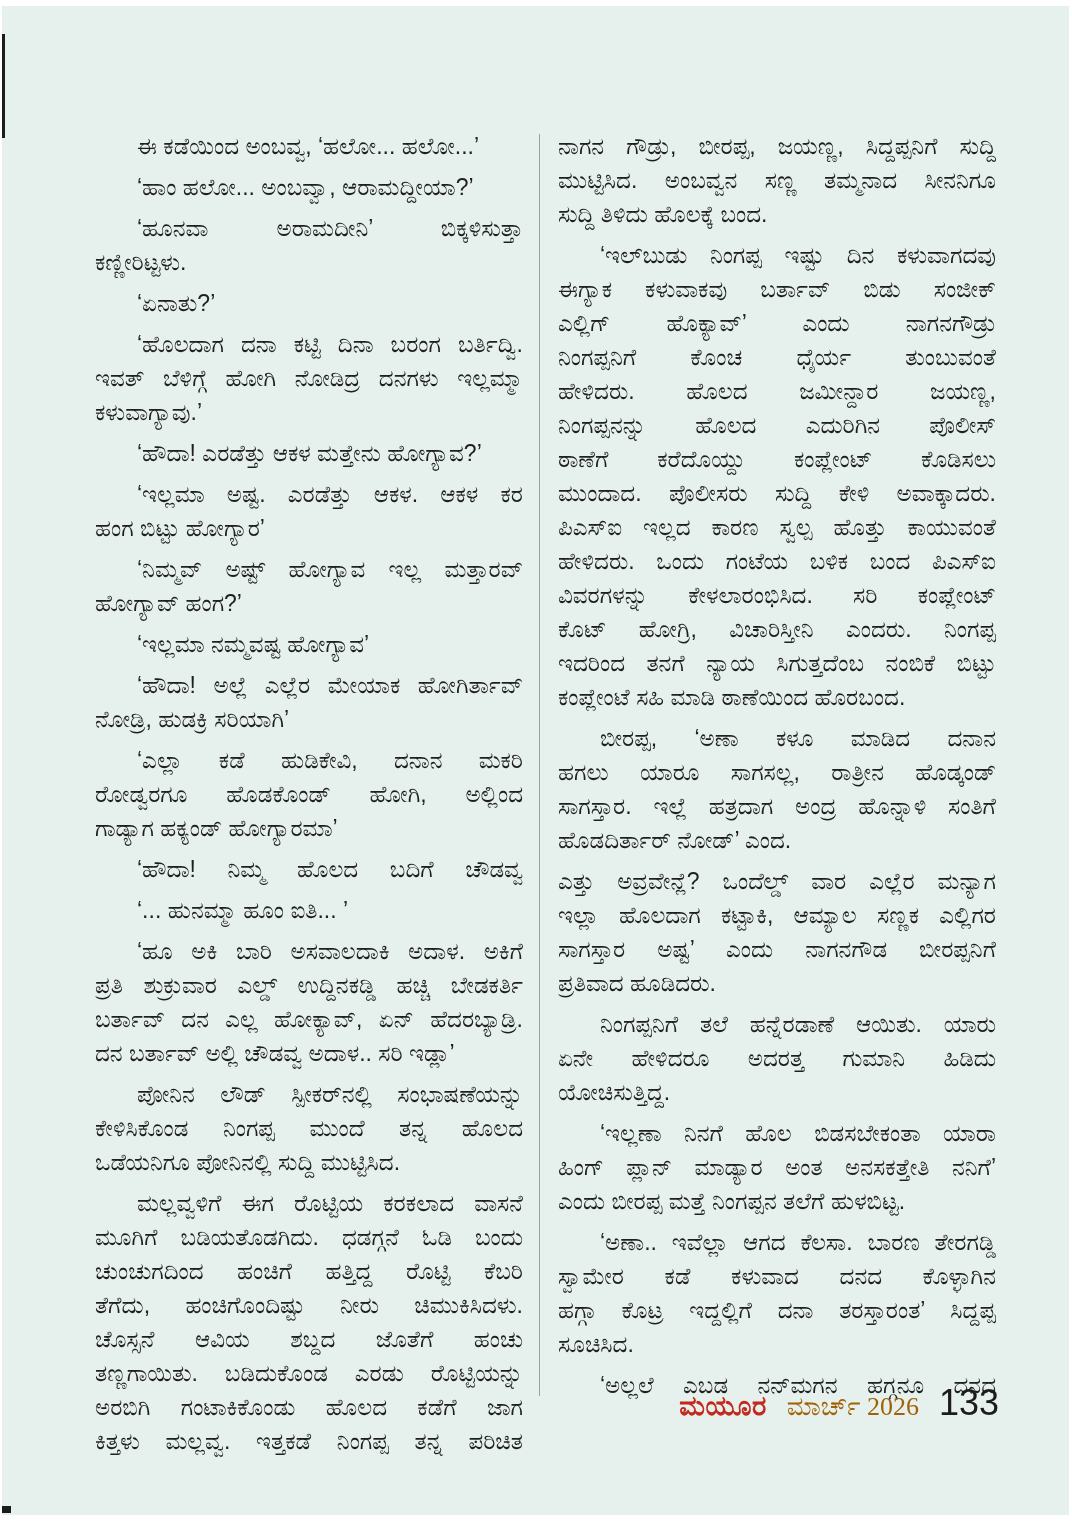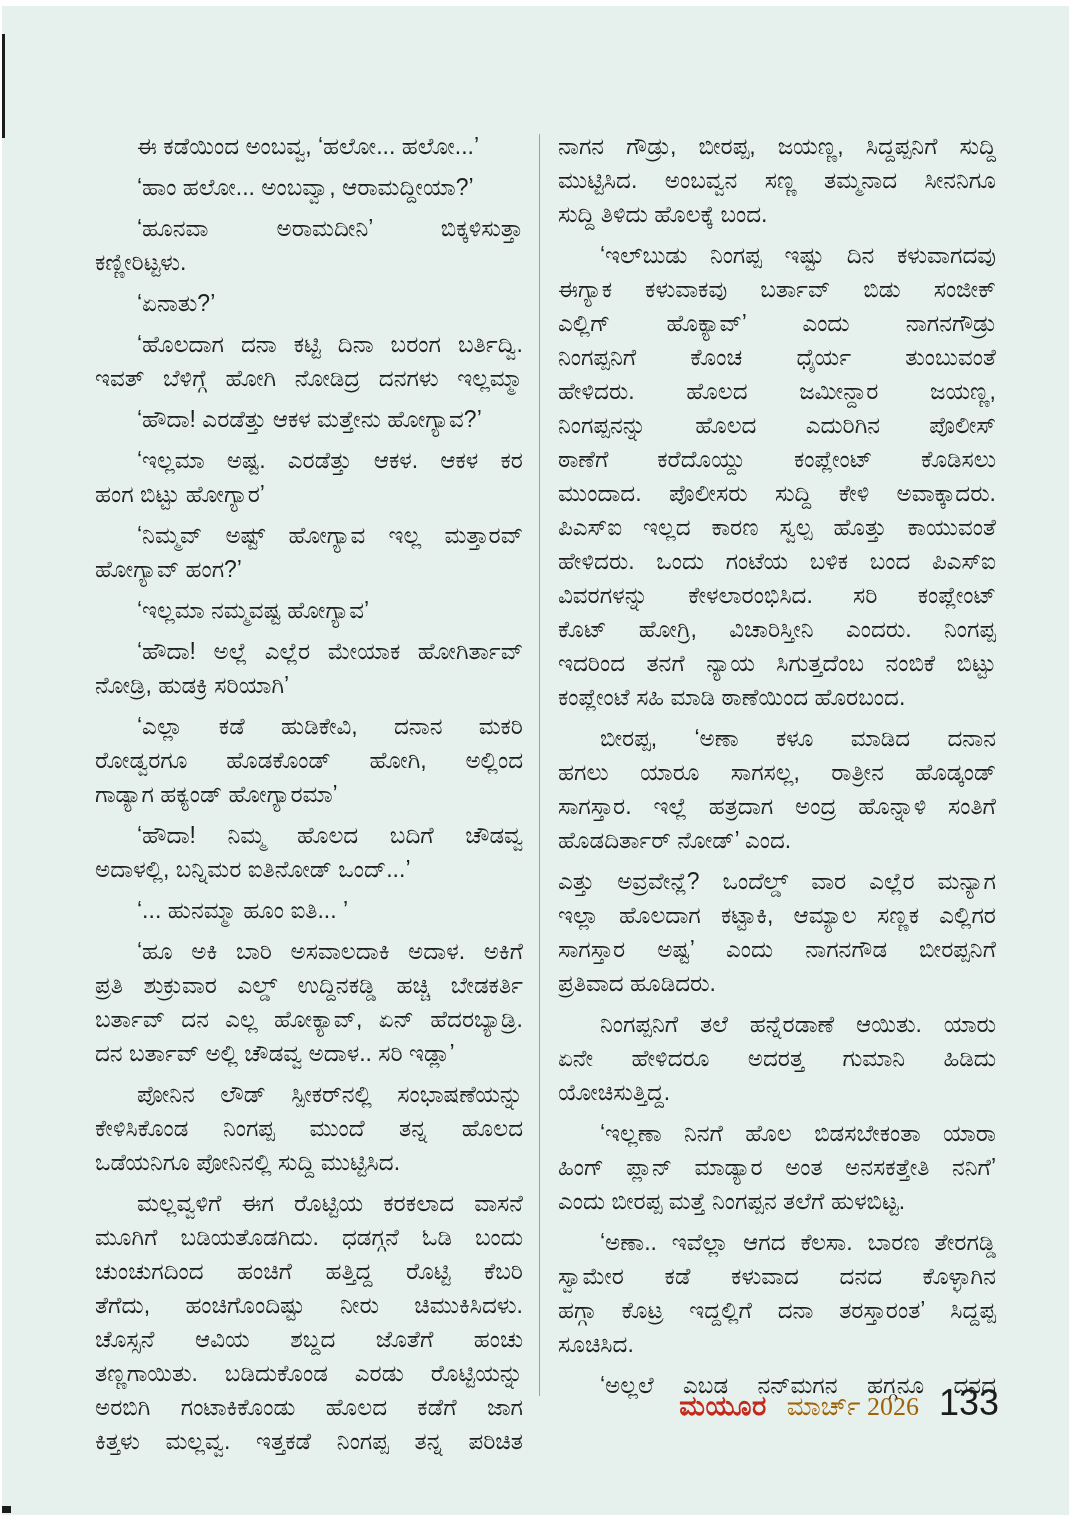--- a/index.html
+++ b/index.html
@@ -96,20 +96,21 @@
       <div class="para">
         <div class="line indent">‘ಹೂನವಾ ಅರಾಮದೀನಿ’ ಬಿಕ್ಕಳಿಸುತ್ತಾ</div>
         <div class="line last">ಕಣ್ಣೀರಿಟ್ಟಳು.</div>
       </div>
       <div class="para">
         <div class="line indent last">‘ಏನಾತು?’</div>
       </div>
       <div class="para">
         <div class="line indent">‘ಹೊಲದಾಗ ದನಾ ಕಟ್ಟಿ ದಿನಾ ಬರಂಗ ಬರ್ತಿದ್ವಿ.</div>
         <div class="line">ಇವತ್ ಬೆಳಿಗ್ಗೆ ಹೋಗಿ ನೋಡಿದ್ರ ದನಗಳು ಇಲ್ಲಮ್ಮಾ</div>
+        <div class="line last">ಕಳುವಾಗ್ಯಾವು.’</div>
       </div>
       <div class="para">
         <div class="line indent last">‘ಹೌದಾ! ಎರಡೆತ್ತು ಆಕಳ ಮತ್ತೇನು ಹೋಗ್ಯಾವ?’</div>
       </div>
       <div class="para">
         <div class="line indent">‘ಇಲ್ಲಮಾ ಅಷ್ಟ. ಎರಡೆತ್ತು ಆಕಳ. ಆಕಳ ಕರ</div>
         <div class="line last">ಹಂಗ ಬಿಟ್ಟು ಹೋಗ್ಯಾರ’</div>
       </div>
       <div class="para">
         <div class="line indent">‘ನಿಮ್ಮವ್ ಅಷ್ಟ್ ಹೋಗ್ಯಾವ ಇಲ್ಲ ಮತ್ತಾರವ್</div>
@@ -122,21 +123,20 @@
         <div class="line indent">‘ಹೌದಾ! ಅಲ್ಲೆ ಎಲ್ಲೆರ ಮೇಯಾಕ ಹೋಗಿರ್ತಾವ್</div>
         <div class="line last">ನೋಡ್ರಿ, ಹುಡಕ್ರಿ ಸರಿಯಾಗಿ’</div>
       </div>
       <div class="para">
         <div class="line indent">‘ಎಲ್ಲಾ ಕಡೆ ಹುಡಿಕೇವಿ, ದನಾನ ಮಕರಿ</div>
         <div class="line">ರೋಡ್ವರಗೂ ಹೊಡಕೊಂಡ್ ಹೋಗಿ, ಅಲ್ಲಿಂದ</div>
         <div class="line last">ಗಾಡ್ಯಾಗ ಹಕ್ಯಂಡ್ ಹೋಗ್ಯಾರಮಾ’</div>
       </div>
       <div class="para">
         <div class="line indent">‘ಹೌದಾ! ನಿಮ್ಮ ಹೊಲದ ಬದಿಗೆ ಚೌಡವ್ವ</div>
-        <div class="line last">ಅದಾಳಲ್ಲಿ, ಬನ್ನಿಮರ ಐತಿನೋಡ್ ಒಂದ್...’</div>
       </div>
       <div class="para">
         <div class="line indent last">‘... ಹುನಮ್ಮಾ ಹೂಂ ಐತಿ... ’</div>
       </div>
       <div class="para">
         <div class="line indent">‘ಹೂ ಅಕಿ ಬಾರಿ ಅಸವಾಲದಾಕಿ ಅದಾಳ. ಅಕಿಗೆ</div>
         <div class="line">ಪ್ರತಿ ಶುಕ್ರುವಾರ ಎಲ್ಡ್ ಉದ್ದಿನಕಡ್ಡಿ ಹಚ್ಚಿ ಬೇಡಕರ್ತಿ</div>
         <div class="line">ಬರ್ತಾವ್ ದನ ಎಲ್ಲ ಹೋಕ್ಯಾವ್, ಏನ್ ಹೆದರಬ್ಯಾಡ್ರಿ.</div>
         <div class="line last">ದನ ಬರ್ತಾವ್ ಅಲ್ಲಿ ಚೌಡವ್ವ ಅದಾಳ.. ಸರಿ ಇಡ್ಲಾ’</div>
       </div>

